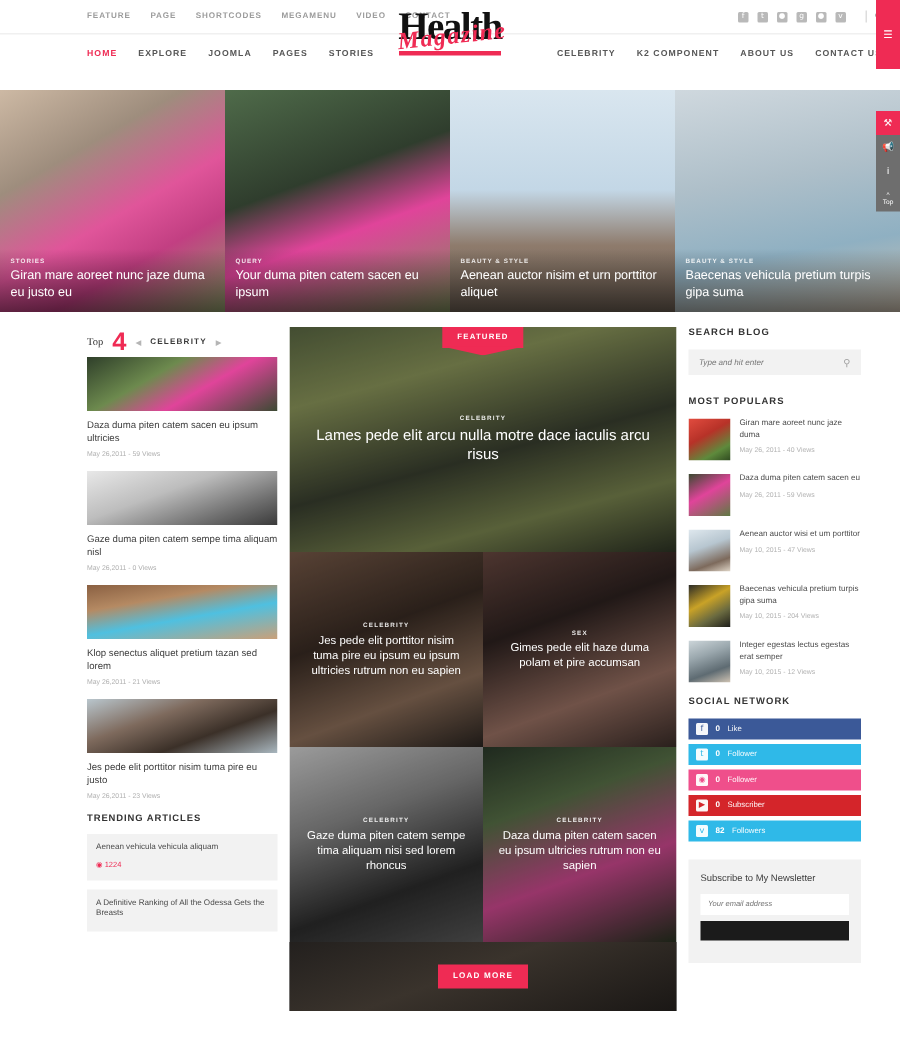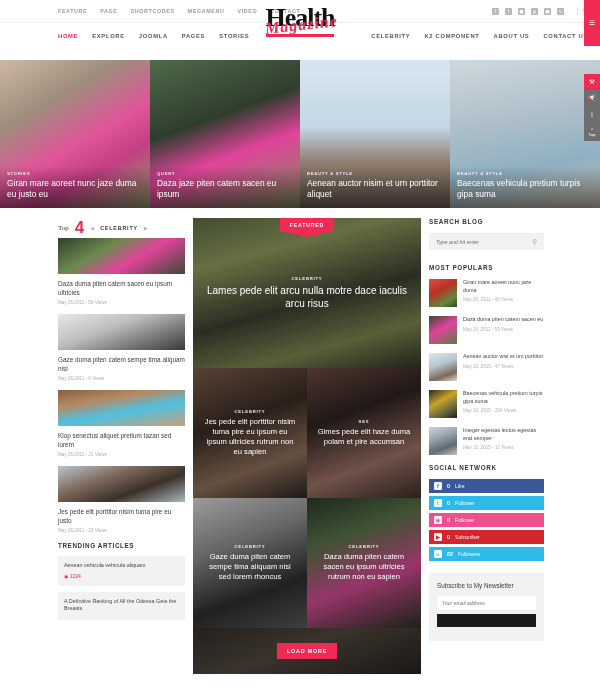--- a/index.html
+++ b/index.html
@@ -38,21 +38,21 @@
   .hero { display: flex; height: 160px; width: 600px; }
   .hero-tile { position: relative; overflow: hidden; flex: 1; margin-top: 12px; }
   .hero-tile .ph { position: absolute; inset: 0; }
   .hero-cap { position: absolute; left: 0; right: 0; bottom: 0; padding: 5px 7px 8px; background: linear-gradient(to top, rgba(0,0,0,.55), rgba(0,0,0,0)); }
   .hero-cat { font-size: 4.2px; letter-spacing: .7px; color: rgba(255,255,255,.85); text-transform: uppercase; font-weight: 700; margin-bottom: 2px; }
   .hero-title { font-size: 8.4px; line-height: 11px; color: #fff; font-weight: 400; }
 
   
   .content { display: flex; padding: 10px 12px 0 58px; gap: 8px; background:#fff; }
   .col-left { width: 127px; }
-  .col-mid { width: 228px; }
+  .col-mid { width: 258px; }
   .col-right { width: 115px; }
 
   
   .top4bar { display: flex; align-items: center; gap: 6px; height: 20px; }
   .top4-lbl { font-size: 7px; color: #333; font-weight: 400; font-family: "Liberation Serif", serif; }
   .top4-num { font-size: 17px; color: #ef2b54; font-weight: 700; line-height: 16px; font-family: "Liberation Sans", sans-serif; }
   .top4-cat { font-size: 5.4px; letter-spacing: .8px; font-weight: 700; color: #3a3a3a; text-transform: uppercase; }
   .arw { font-size: 5px; color: #b5b5b5; }
 
   .post { margin-bottom: 9px; }
@@ -182,21 +182,21 @@
       <div class="ph p-flowers"></div>
       <div class="hero-cap">
         <div class="hero-cat">STORIES</div>
         <div class="hero-title">Giran mare aoreet nunc jaze duma eu justo eu</div>
       </div>
     </div>
     <div class="hero-tile">
       <div class="ph p-bike"></div>
       <div class="hero-cap">
         <div class="hero-cat">QUERY</div>
-        <div class="hero-title">Daza jaze piten catem sacen eu ipsum</div>
+        <div class="hero-title">Your duma piten catem sacen eu ipsum</div>
       </div>
     </div>
     <div class="hero-tile">
       <div class="ph p-man"></div>
       <div class="hero-cap">
         <div class="hero-cat">BEAUTY &amp; STYLE</div>
         <div class="hero-title">Aenean auctor nisim et urn porttitor aliquet</div>
       </div>
     </div>
     <div class="hero-tile">

